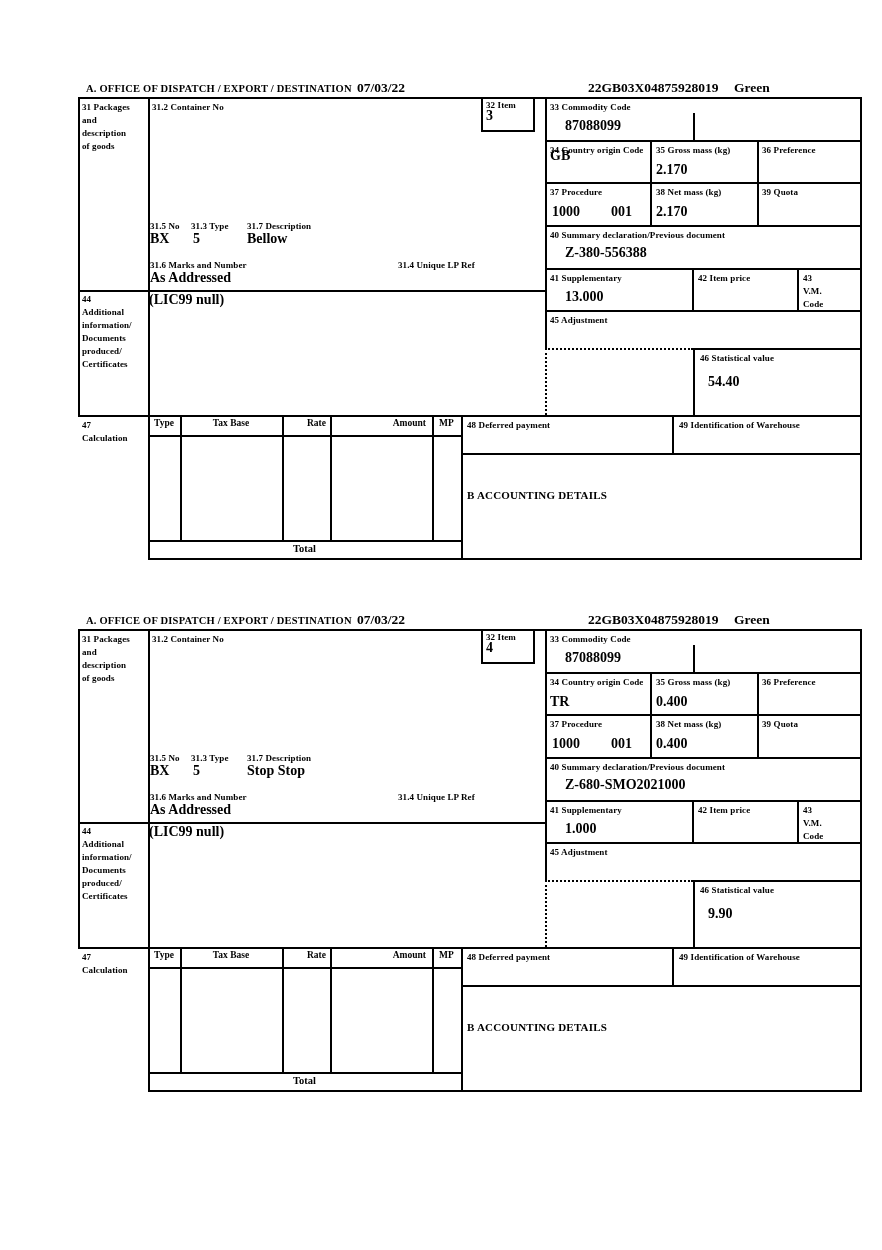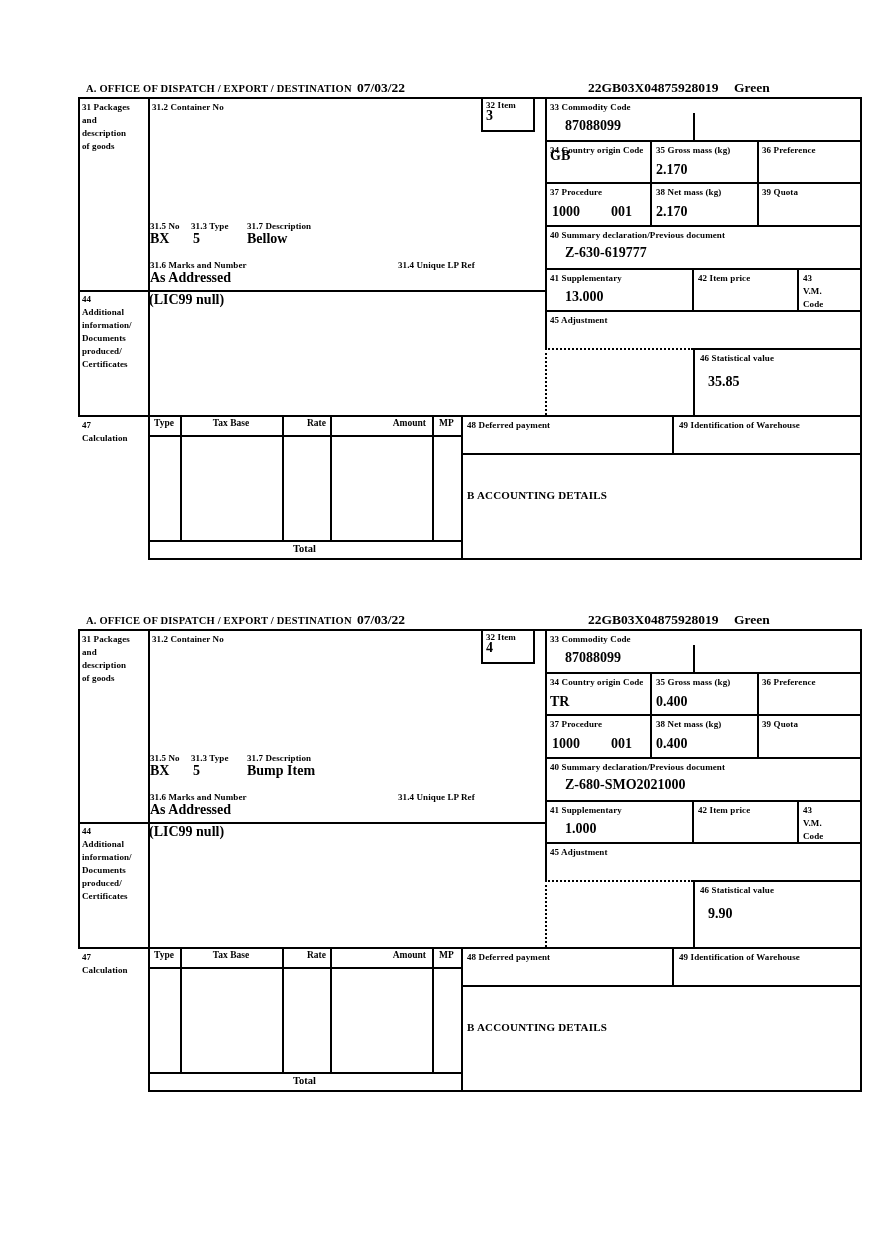--- a/index.html
+++ b/index.html
@@ -102,28 +102,28 @@
     <span class="lbl" style="left:656px;top:64px">35 Gross mass (kg)</span>
     <span class="val" style="left:656px;top:82px">2.170</span>
     <span class="lbl" style="left:762px;top:64px">36 Preference</span>
     <span class="lbl" style="left:550px;top:106px">37 Procedure</span>
     <span class="val" style="left:552px;top:124px">1000</span>
     <span class="val" style="left:611px;top:124px">001</span>
     <span class="lbl" style="left:656px;top:106px">38 Net mass (kg)</span>
     <span class="val" style="left:656px;top:124px">2.170</span>
     <span class="lbl" style="left:762px;top:106px">39 Quota</span>
     <span class="lbl" style="left:550px;top:149px">40 Summary declaration/Previous document</span>
-    <span class="val" style="left:565px;top:165px">Z-630-619777</span>
+    <span class="val" style="left:565px;top:165px">Z-380-556388</span>
     <span class="lbl" style="left:550px;top:192px">41 Supplementary</span>
     <span class="val" style="left:565px;top:209px">13.000</span>
     <span class="lbl" style="left:698px;top:192px">42 Item price</span>
     <span class="lbl" style="left:803px;top:192px">43 V.M. Code</span>
     <span class="lbl" style="left:550px;top:234px">45 Adjustment</span>
     <span class="lbl" style="left:700px;top:272px">46 Statistical value</span>
-    <span class="val" style="left:708px;top:294px">35.85</span>
+    <span class="val" style="left:708px;top:294px">54.40</span>
 
     <span class="th" style="left:148px;width:32px;text-align:center">Type</span>
     <span class="th" style="left:182px;width:98px;text-align:center">Tax Base</span>
     <span class="th" style="left:284px;width:42px;text-align:right">Rate</span>
     <span class="th" style="left:332px;width:94px;text-align:right">Amount</span>
     <span class="th" style="left:434px;width:25px;text-align:center">MP</span>
     <span class="lbl" style="left:467px;top:339px">48 Deferred payment</span>
     <span class="lbl" style="left:679px;top:339px">49 Identification of Warehouse</span>
     <span class="acct" style="left:467px;top:380px">B ACCOUNTING DETAILS</span>
     <span class="th" style="left:148px;top:463px;width:313px;text-align:center;font-size:10.5px">Total</span>
@@ -187,21 +187,21 @@
 Calculation</span>
 
     <span class="lbl" style="left:152px;top:21px">31.2 Container No</span>
     <span class="lbl" style="left:486px;top:19px">32 Item</span>
     <span class="val" style="left:486px;top:28px">4</span>
     <span class="lbl" style="left:150px;top:140px">31.5 No</span>
     <span class="lbl" style="left:191px;top:140px">31.3 Type</span>
     <span class="lbl" style="left:247px;top:140px">31.7 Description</span>
     <span class="val" style="left:150px;top:151px">BX</span>
     <span class="val" style="left:193px;top:151px">5</span>
-    <span class="val" style="left:247px;top:151px">Bump Item</span>
+    <span class="val" style="left:247px;top:151px">Stop Stop</span>
     <span class="lbl" style="left:150px;top:179px">31.6 Marks and Number</span>
     <span class="lbl" style="left:398px;top:179px">31.4 Unique LP Ref</span>
     <span class="val" style="left:150px;top:190px">As Addressed</span>
     <span class="val" style="left:149px;top:212px">(LIC99 null)</span>
 
     <span class="lbl" style="left:550px;top:21px">33 Commodity Code</span>
     <span class="val" style="left:565px;top:38px">87088099</span>
     <span class="lbl" style="left:550px;top:64px">34 Country origin Code</span>
     <span class="val" style="left:550px;top:82px">TR</span>
     <span class="lbl" style="left:656px;top:64px">35 Gross mass (kg)</span>

